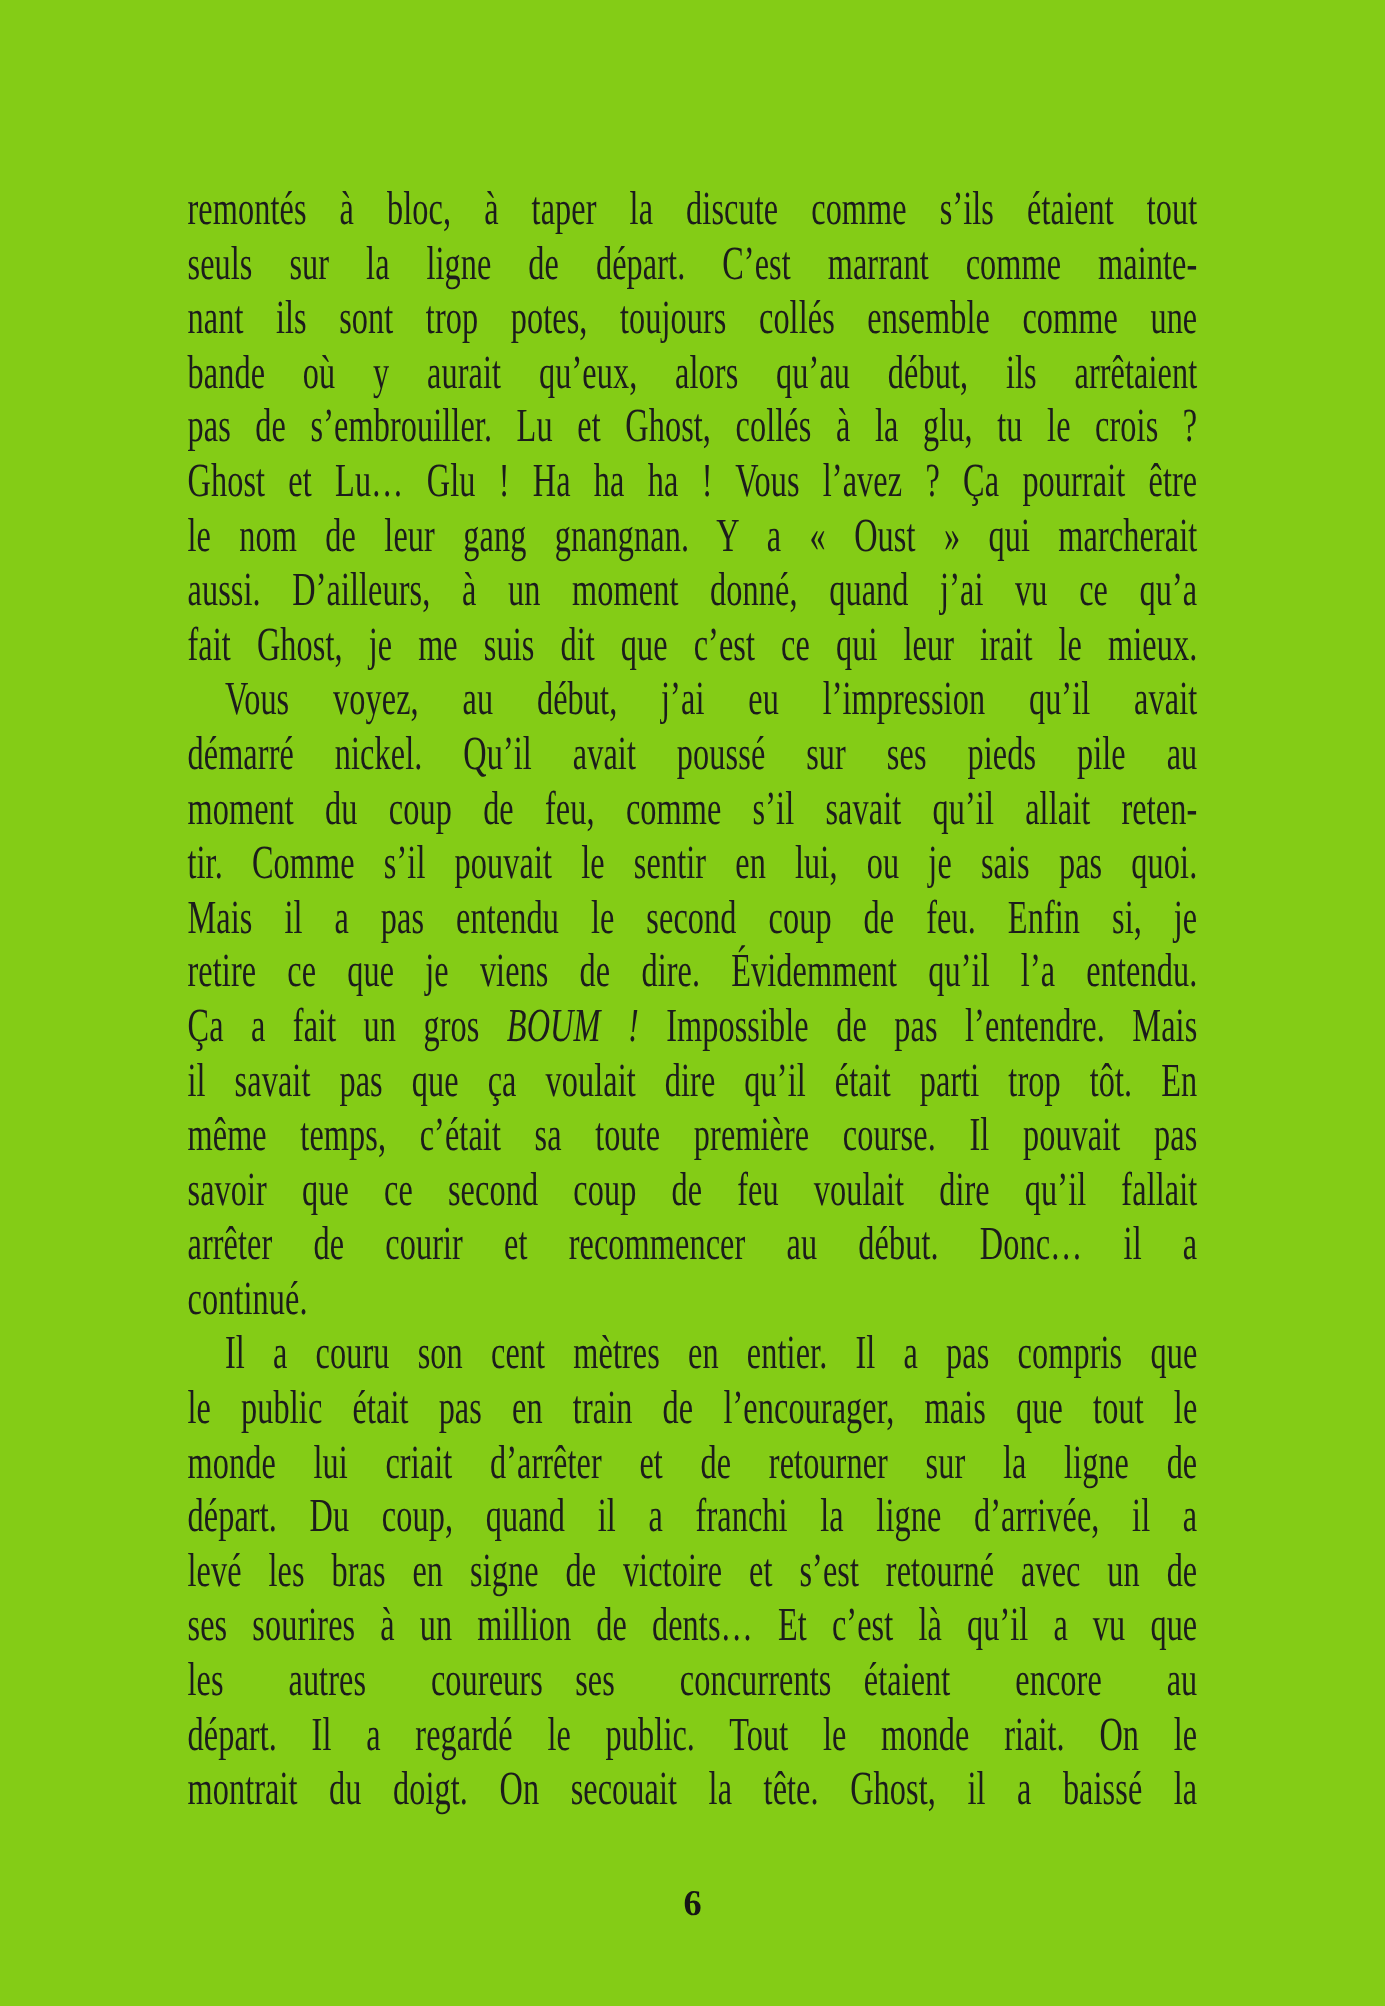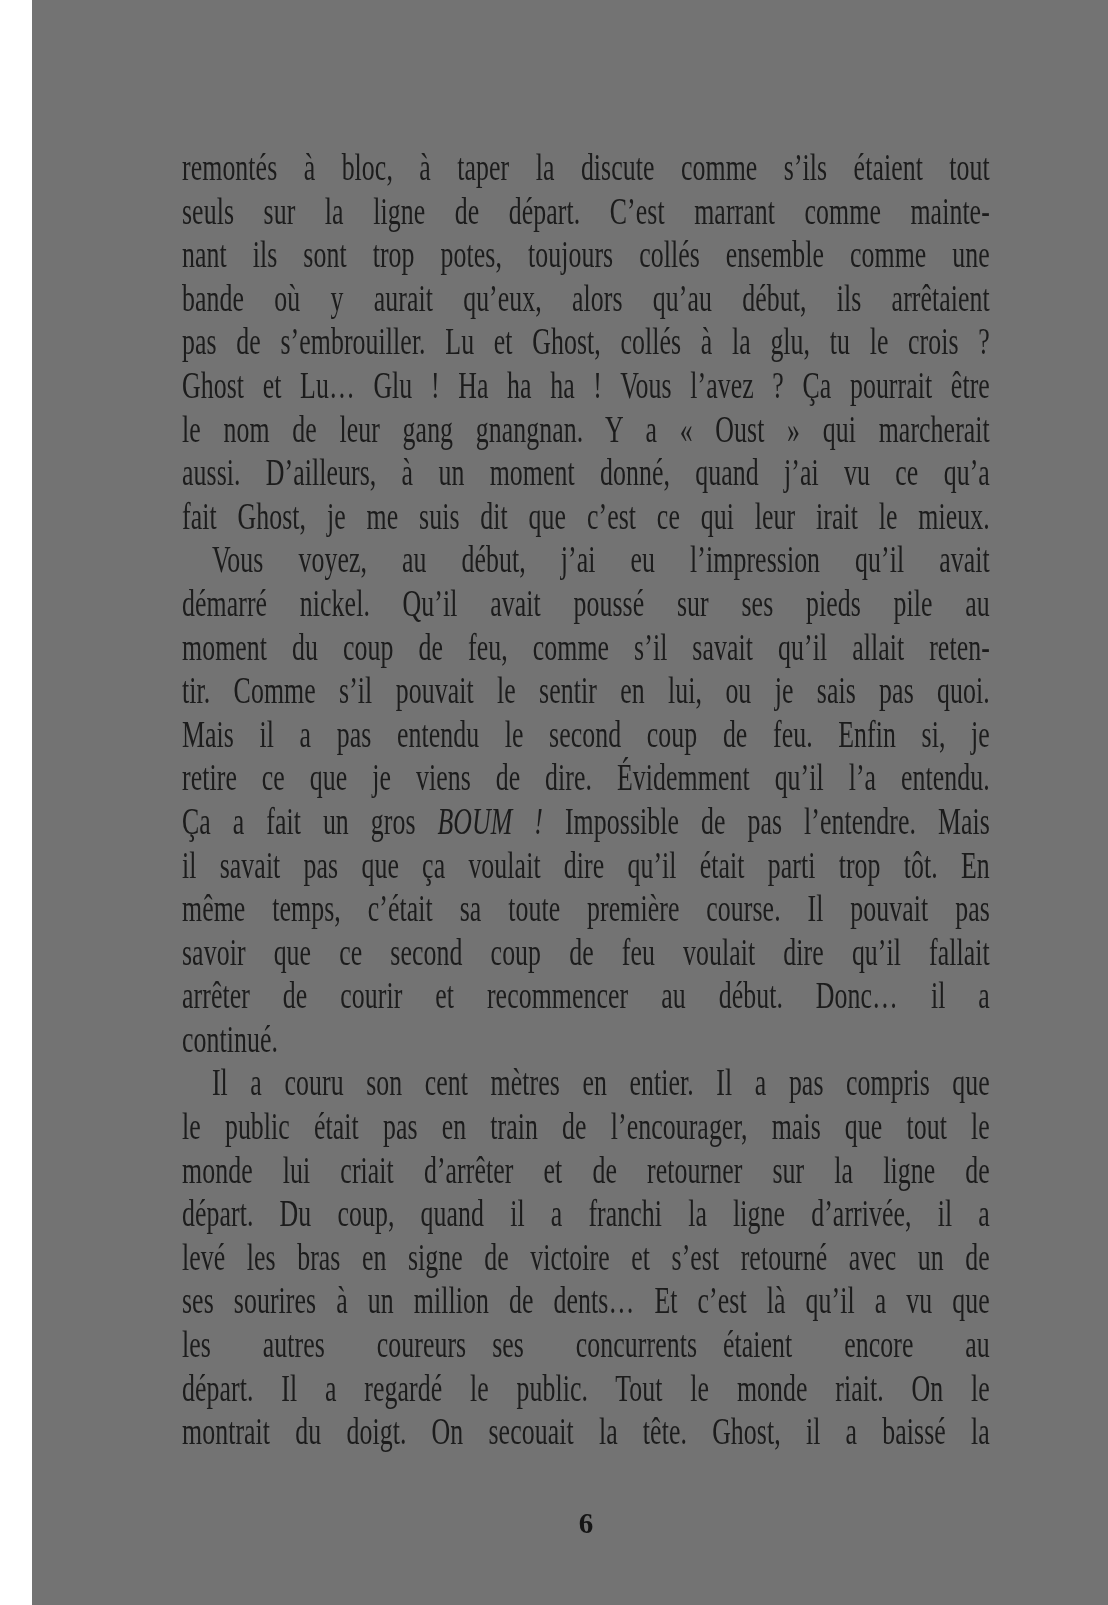--- a/index.html
+++ b/index.html
@@ -11,22 +11,21 @@
     height: 1605px;
     background: #ffffff;
     position: relative;
     overflow: hidden;
     font-family: "Liberation Serif", "DejaVu Serif", serif;
     color: #1c1c1c;
   }
   .book-page {
     position: absolute;
     inset: 0;
-    background: #737373;
-    margin-left: 32px;
+    background: #84cc16;
   }
   
   .text-block {
     position: absolute;
     left: 150px;
     top: 146px;
     width: 808px;
   }
   .squeeze {
     width: 1188px;

